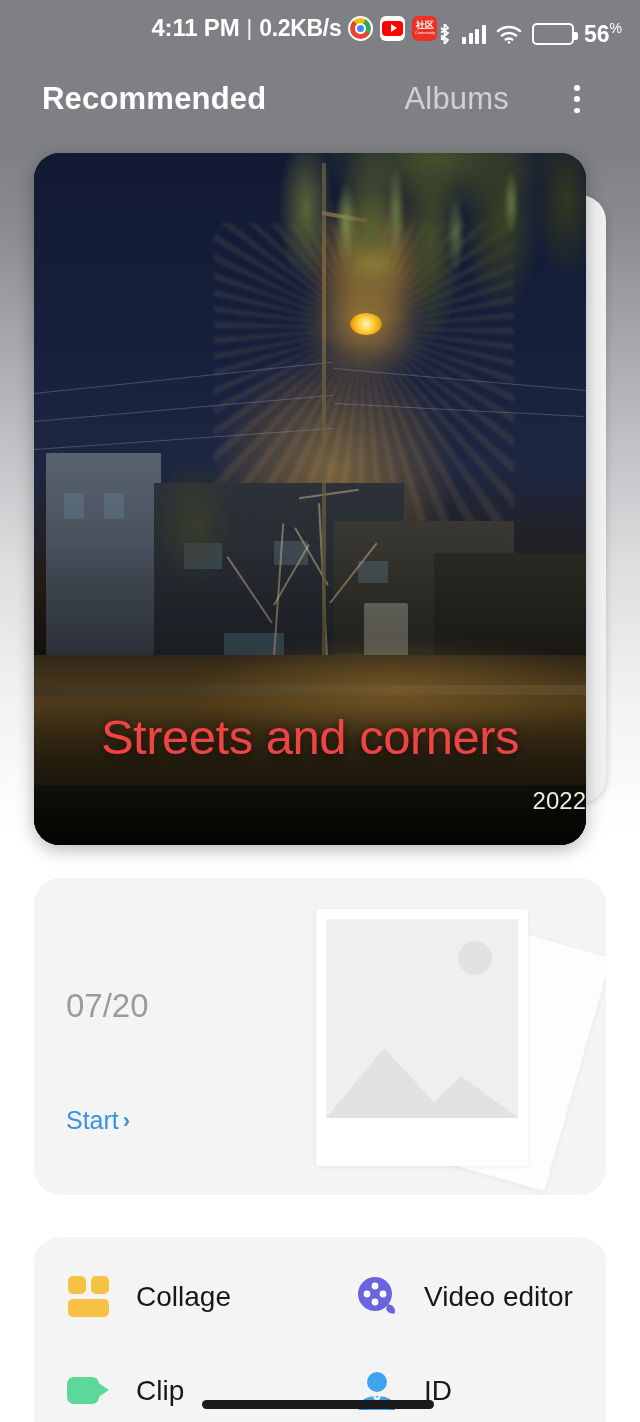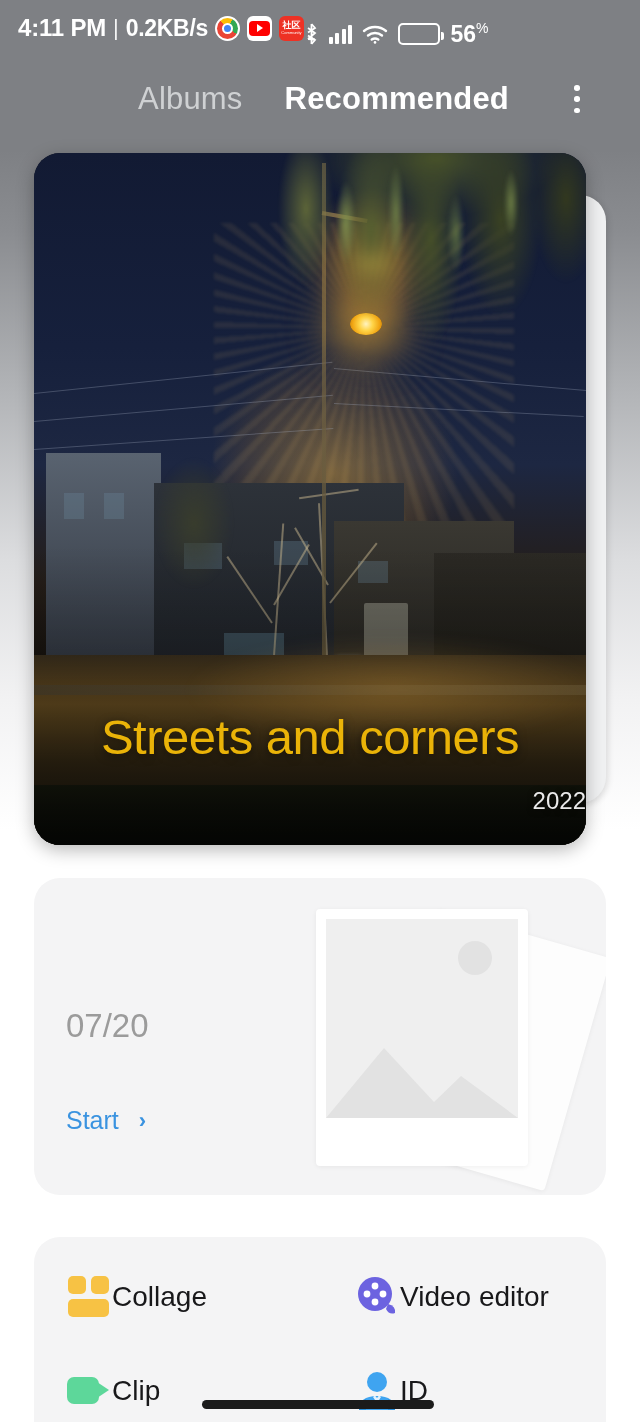--- a/index.html
+++ b/index.html
@@ -15,21 +15,21 @@
   #page-bg {
     position:absolute; left:0; top:0; width:640px; height:1422px;
     background:linear-gradient(to bottom,
        #7e8084 0px, #7e8084 150px, #8a8c90 230px,
        #b4b6b9 400px, #dcdddf 560px, #f2f2f3 700px, #ffffff 830px, #ffffff 100%);
   }
 
   
   #status-bar {
     position:absolute; left:0; top:0; width:640px; height:56px;
-    display:flex; align-items:center; justify-content:flex-start;
+    display:flex; align-items:center; justify-content:flex-end;
     padding:6px 18px; color:#fff;
   }
   .sb-left { display:flex; align-items:center; gap:7px; }
   .sb-clock { font-size:24px; font-weight:600; letter-spacing:-.2px; }
   .sb-sep  { font-size:22px; font-weight:400; opacity:.92; }
   .sb-net  { font-size:23px; font-weight:700; letter-spacing:-.3px; }
   .sb-appicon { width:25px; height:25px; border-radius:6px; display:flex;
                 align-items:center; justify-content:center; flex:none; }
   .ic-chrome { background:#fff; border-radius:50%; position:relative; overflow:hidden; }
   .ic-chrome::before{ content:""; position:absolute; inset:2px; border-radius:50%;
@@ -167,40 +167,40 @@
     filter:blur(6px); }
   .curb { position:absolute; left:0; bottom:150px; width:100%; height:10px;
     background:linear-gradient(to right, rgba(80,70,50,.7), rgba(130,110,70,.55)); }
   .grass-strip { position:absolute; left:0; bottom:0; width:100%; height:60px;
     background:linear-gradient(to bottom, rgba(24,30,16,.85), rgba(10,12,8,.98)); }
   
   .hero-shade { position:absolute; left:0; bottom:0; width:100%; height:300px;
     background:linear-gradient(to top, rgba(0,0,0,.62), rgba(0,0,0,.22) 55%, transparent); }
   #hero-title {
     position:absolute; left:0; right:0; top:556px; text-align:center;
-    color:#eab308; font-size:49px; font-weight:400; letter-spacing:-.5px;
+    color:#ef4444; font-size:49px; font-weight:400; letter-spacing:-.5px;
     text-shadow:0 2px 10px rgba(0,0,0,.6); white-space:nowrap;
   }
   #hero-year {
     position:absolute; left:0; right:0; top:634px; text-align:right;
     color:#e9e9e9; font-size:24px; font-weight:400;
     text-shadow:0 1px 6px rgba(0,0,0,.55);
   }
 
   
   #otd-card {
     position:absolute; left:34px; top:878px; width:572px; height:317px;
     background:#f4f4f5; border-radius:26px; overflow:hidden;
   }
   #otd-title { position:absolute; left:32px; top:53px; font-size:35px;
     color:#111; font-weight:400; letter-spacing:-.2px; }
   #otd-date  { position:absolute; left:32px; top:109px; font-size:33px;
-    color:#9b9b9b; font-weight:400;margin-top:20px; }
+    color:#9b9b9b; font-weight:400; }
   #otd-start {
-    position:absolute; left:32px; top:228px; display:flex; align-items:center; gap:20px;
+    position:absolute; left:32px; top:228px; display:flex; align-items:center; gap:4px;
     color:#3a93e0; font-size:25px; background:none; border:none; cursor:pointer;
     font-family:inherit;
   }
   #otd-start .chev { font-size:22px; font-weight:700; line-height:1; }
   
   #otd-photos { position:absolute; left:282px; top:25px; width:270px; height:275px; }
   .polaroid { position:absolute; background:#fff; border-radius:4px;
     box-shadow:0 1px 5px rgba(0,0,0,.06); }
   #pola-back { left:85px; top:26px; width:180px; height:242px;
     transform:rotate(16deg); background:#fdfdfd; }
@@ -209,21 +209,21 @@
   .pola-sun { position:absolute; right:26px; top:22px; width:34px; height:34px;
     border-radius:50%; background:#e2e2e2; }
   .pola-mtn { position:absolute; bottom:0; left:0; width:100%; height:78px; }
 
   
   #tools-card {
     position:absolute; left:34px; top:1237px; width:572px; height:185px;
     background:#f4f4f5; border-radius:26px 26px 0 0; overflow:hidden;
   }
   .tool {
-    position:absolute; display:flex; align-items:center; 
+    position:absolute; display:flex; align-items:center; gap:24px;
     background:none; border:none; cursor:pointer; font-family:inherit;
   }
   .tool-label { font-size:28px; color:#18181a; white-space:nowrap; }
   .tool-icon { width:46px; height:46px; flex:none; position:relative; }
   #tool-collage     { left:32px;  top:37px; }
   #tool-video-editor{ left:320px; top:37px; }
   #tool-clip        { left:32px;  top:131px; }
   #tool-id          { left:320px; top:131px; }
 
   
@@ -283,22 +283,22 @@
       </svg>
     </span>
     <span class="bat">
       <span class="bat-fill" id="bat-fill" style="width: 56%; background: rgb(245, 166, 35);"></span>
     </span>
     <span class="sb-batt-text"><span>56</span><sup>%</sup></span>
   </div>
 </div>
 
 <div id="tabbar">
+  <button class="tab active">Recommended</button>
   <button class="tab inactive">Albums</button>
-  <button class="tab active">Recommended</button>
   <button id="overflow-btn">
     <i></i>
       <i></i>
       <i></i>
   </button>
 </div>
 
 <div id="hero-wrap">
   <div id="hero-behind"></div>
   <div id="hero-card">

